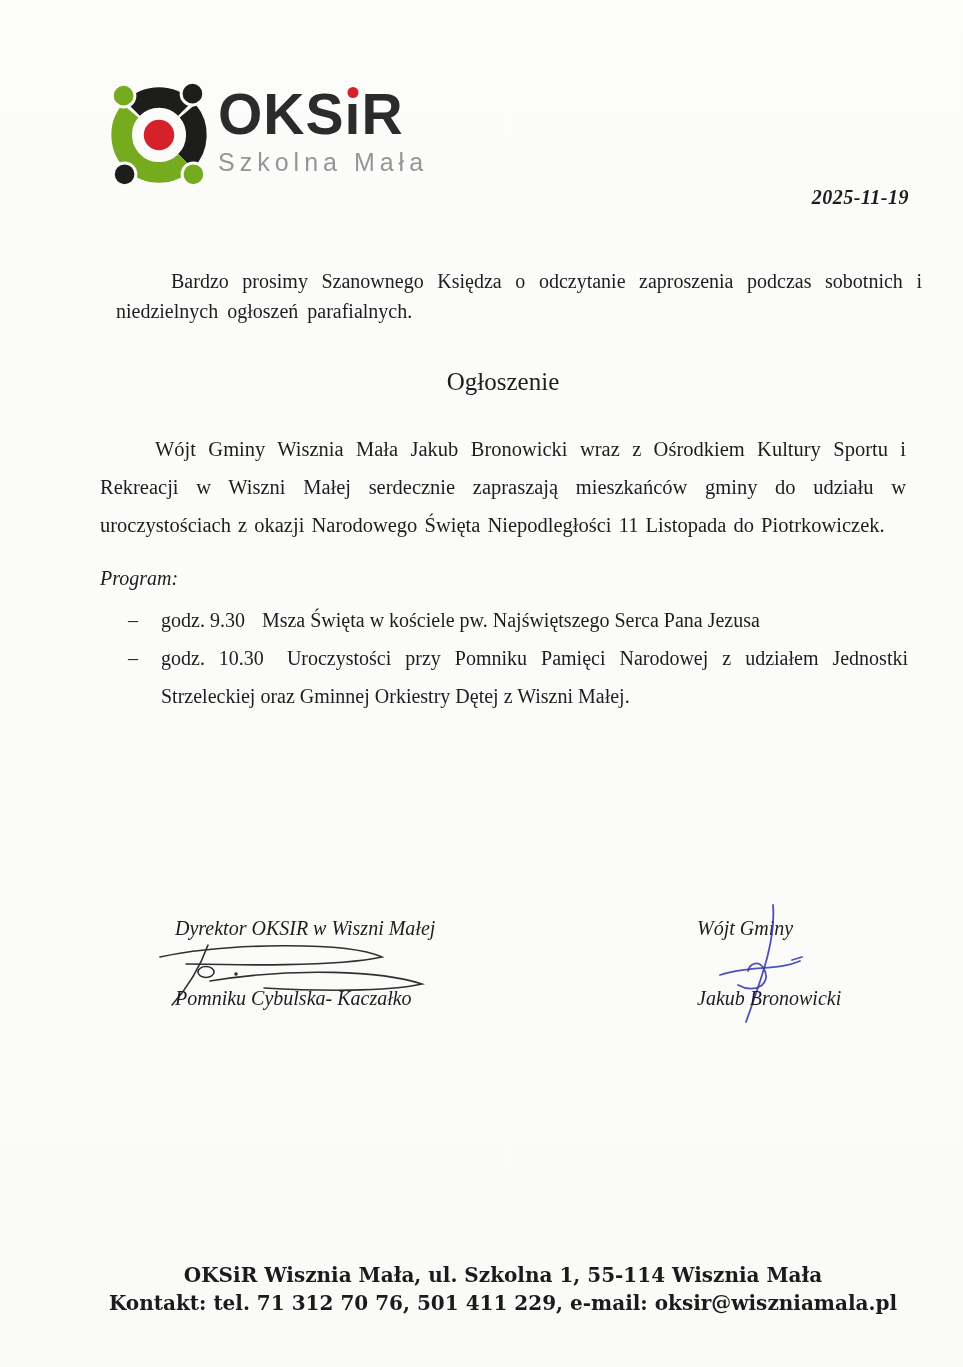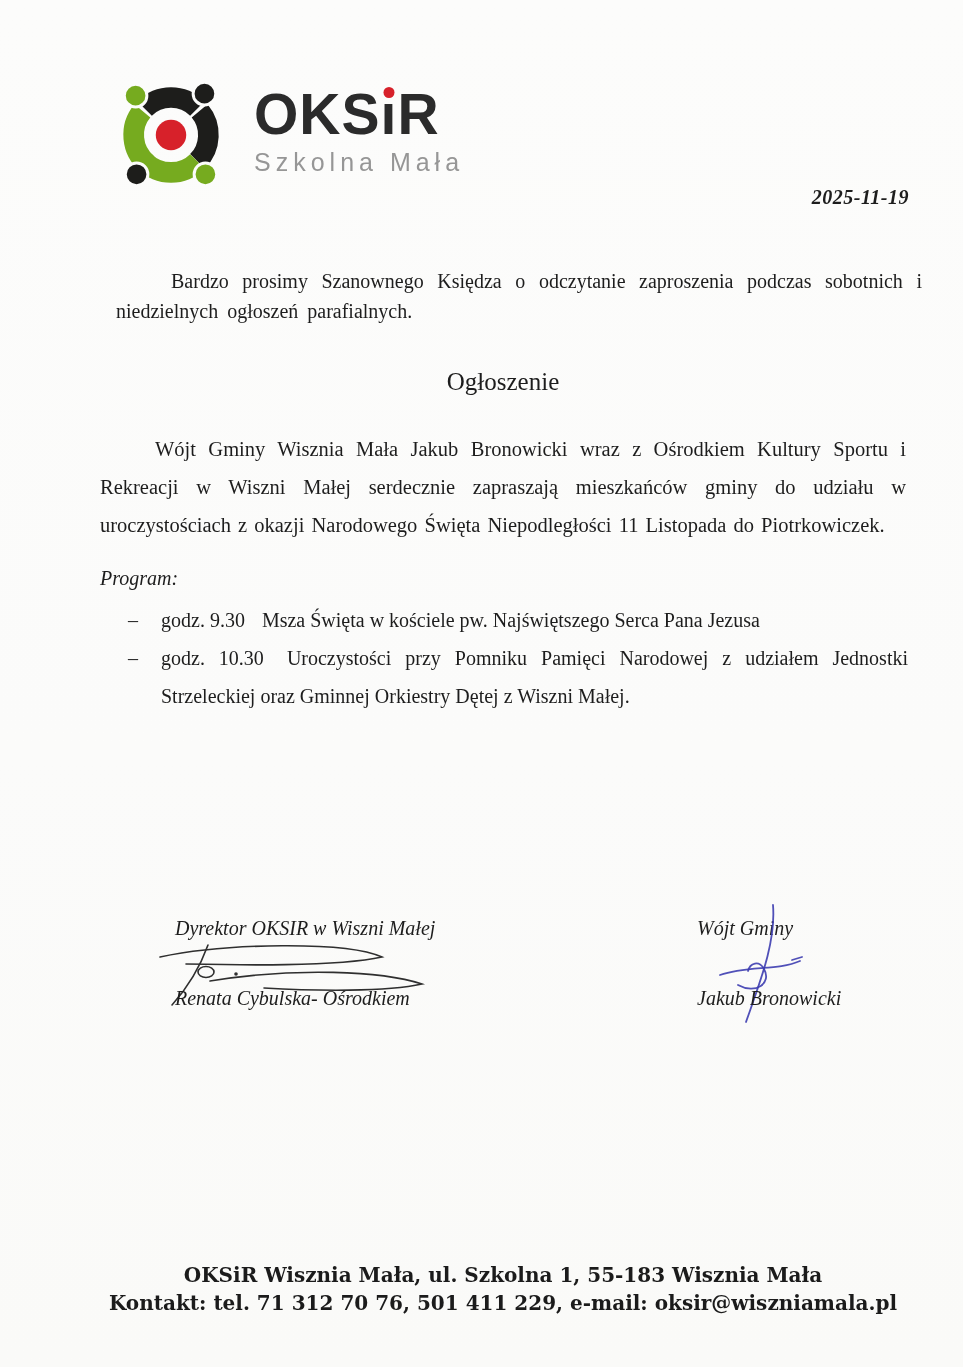--- a/index.html
+++ b/index.html
@@ -6,21 +6,21 @@
   .paper{
     position:relative;
     width:963px;height:1367px;
     margin:0 auto;
     background:linear-gradient(180deg,#fcfcfb 0%,#fbfbfa 55%,#fafaf8 100%);
     overflow:hidden;
     font-family:"Liberation Serif", serif;
     color:var(--text,#1d1d1d);
   }
   
-  .logo-row{position:absolute;left:112px;top:74px;display:flex;align-items:flex-start;gap:24px;}
+  .logo-row{position:absolute;left:100px;top:74px;display:flex;align-items:flex-start;}
   .logo-mark{width:118px;height:118px;display:block;}
   .brand{margin-top:12px;}
   .brand-name{
     font-family:"Liberation Sans", sans-serif;
     font-weight:bold;font-size:57px;line-height:1;
     color:#2b2b2b;letter-spacing:1px;white-space:nowrap;
   }
   .iwrap{position:relative;display:inline-block;}
   .idot{
     position:absolute;left:50%;top:1px;transform:translateX(-50%);
@@ -133,29 +133,29 @@
 
 
   <div class="sig-title sig-left-title">Dyrektor OKSIR w Wiszni Małej</div>
   <svg class="sig-svg sig-left-svg" viewBox="0 0 300 78" aria-hidden="true">
     <path d="M14,18 C80,4 200,2 236,18 C190,28 90,26 40,25"></path>
     <path d="M62,6 C54,28 44,46 26,66"></path>
     <ellipse cx="60" cy="33" rx="8" ry="5.5"></ellipse>
     <circle cx="90" cy="35" r="1.8"></circle>
     <path d="M64,42 C150,28 236,32 276,45 C240,53 170,52 118,49"></path>
   </svg>
-  <div class="sig-name sig-left-name">Renata Cybulska- Ośrodkiem</div>
+  <div class="sig-name sig-left-name">Pomniku Cybulska- Kaczałko</div>
 
   <div class="sig-title sig-right-title">Wójt Gminy</div>
   <svg class="sig-svg sig-right-svg" viewBox="0 0 110 138" aria-hidden="true">
     <path d="M61,8 C64,45 48,85 34,125"></path>
     <path d="M8,78 C35,68 65,74 88,64"></path>
     <path d="M26,88 C44,98 60,86 52,72 C47,63 38,66 36,74"></path>
     <path d="M80,63 L90,60"></path>
   </svg>
   <div class="sig-name sig-right-name">Jakub Bronowicki</div>
 
   <div class="footer">
-    <div>OKSiR Wisznia Mała, ul. Szkolna 1, 55-183 Wisznia Mała</div>
+    <div>OKSiR Wisznia Mała, ul. Szkolna 1, 55-114 Wisznia Mała</div>
     <div>Kontakt: tel. 71 312 70 76, 501 411 229, e-mail: oksir@wiszniamala.pl</div>
   </div>
 
 </div>
 
 </body></html>

